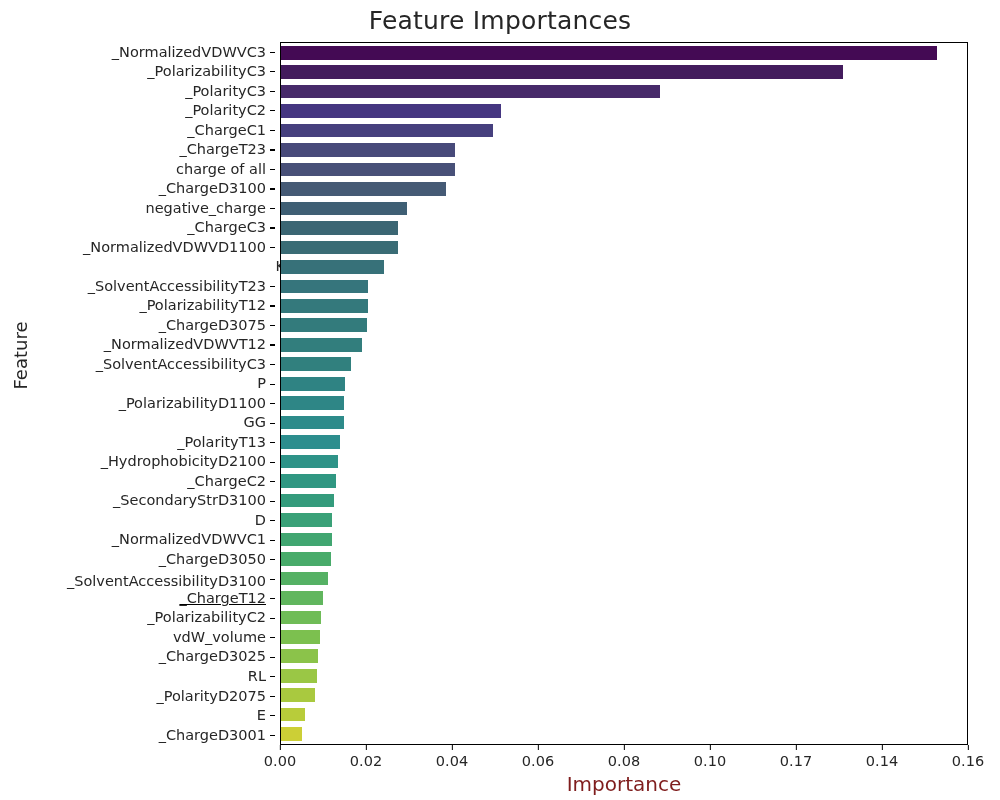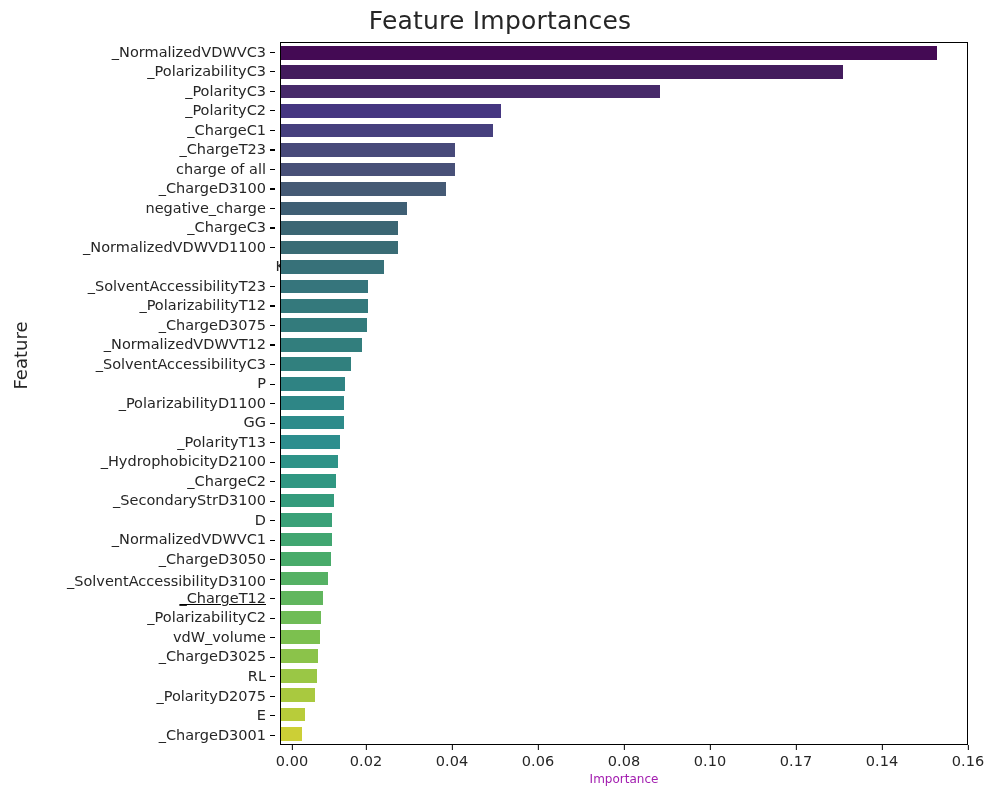--- a/index.html
+++ b/index.html
@@ -41,22 +41,22 @@
     color: #262626;
     transform: rotate(-90deg);
     transform-origin: center center;
   }
   #xlabel {
     position: absolute;
     left: 280px;
     top: 772px;
     width: 688px;
     text-align: center;
-    font-size: 12px;
-    color: #a21caf;
+    font-size: 20px;
+    color: #7f1d1d;
   }
   
   #plot-area {
     position: absolute;
     left: 280px;
     top: 42px;
     width: 688px;
     height: 703px;
     border: 1.3px solid #000000;
     box-sizing: border-box;
@@ -400,21 +400,21 @@
         <div class="bar-row" style="height: 2.77778%;">
           <div class="bar" title="E: 0.0055" style="width: 3.4375%; background: rgb(184, 204, 58);"></div>
         </div>
         <div class="bar-row" style="height: 2.77778%;">
           <div class="bar" title="_ChargeD3001: 0.005" style="width: 3.125%; background: rgb(204, 207, 54);"></div>
         </div>
       </div>
   </div>
 
   <div id="xticks">
-      <div class="xtick" style="left: 0%; margin-left: 12px;">
+      <div class="xtick" style="left: 0%;">
         <div class="xtick-mark"></div>
         <div class="xtick-text">0.00</div>
       </div>
       <div class="xtick" style="left: 12.5%;">
         <div class="xtick-mark"></div>
         <div class="xtick-text">0.02</div>
       </div>
       <div class="xtick" style="left: 25%;">
         <div class="xtick-mark"></div>
         <div class="xtick-text">0.04</div>

